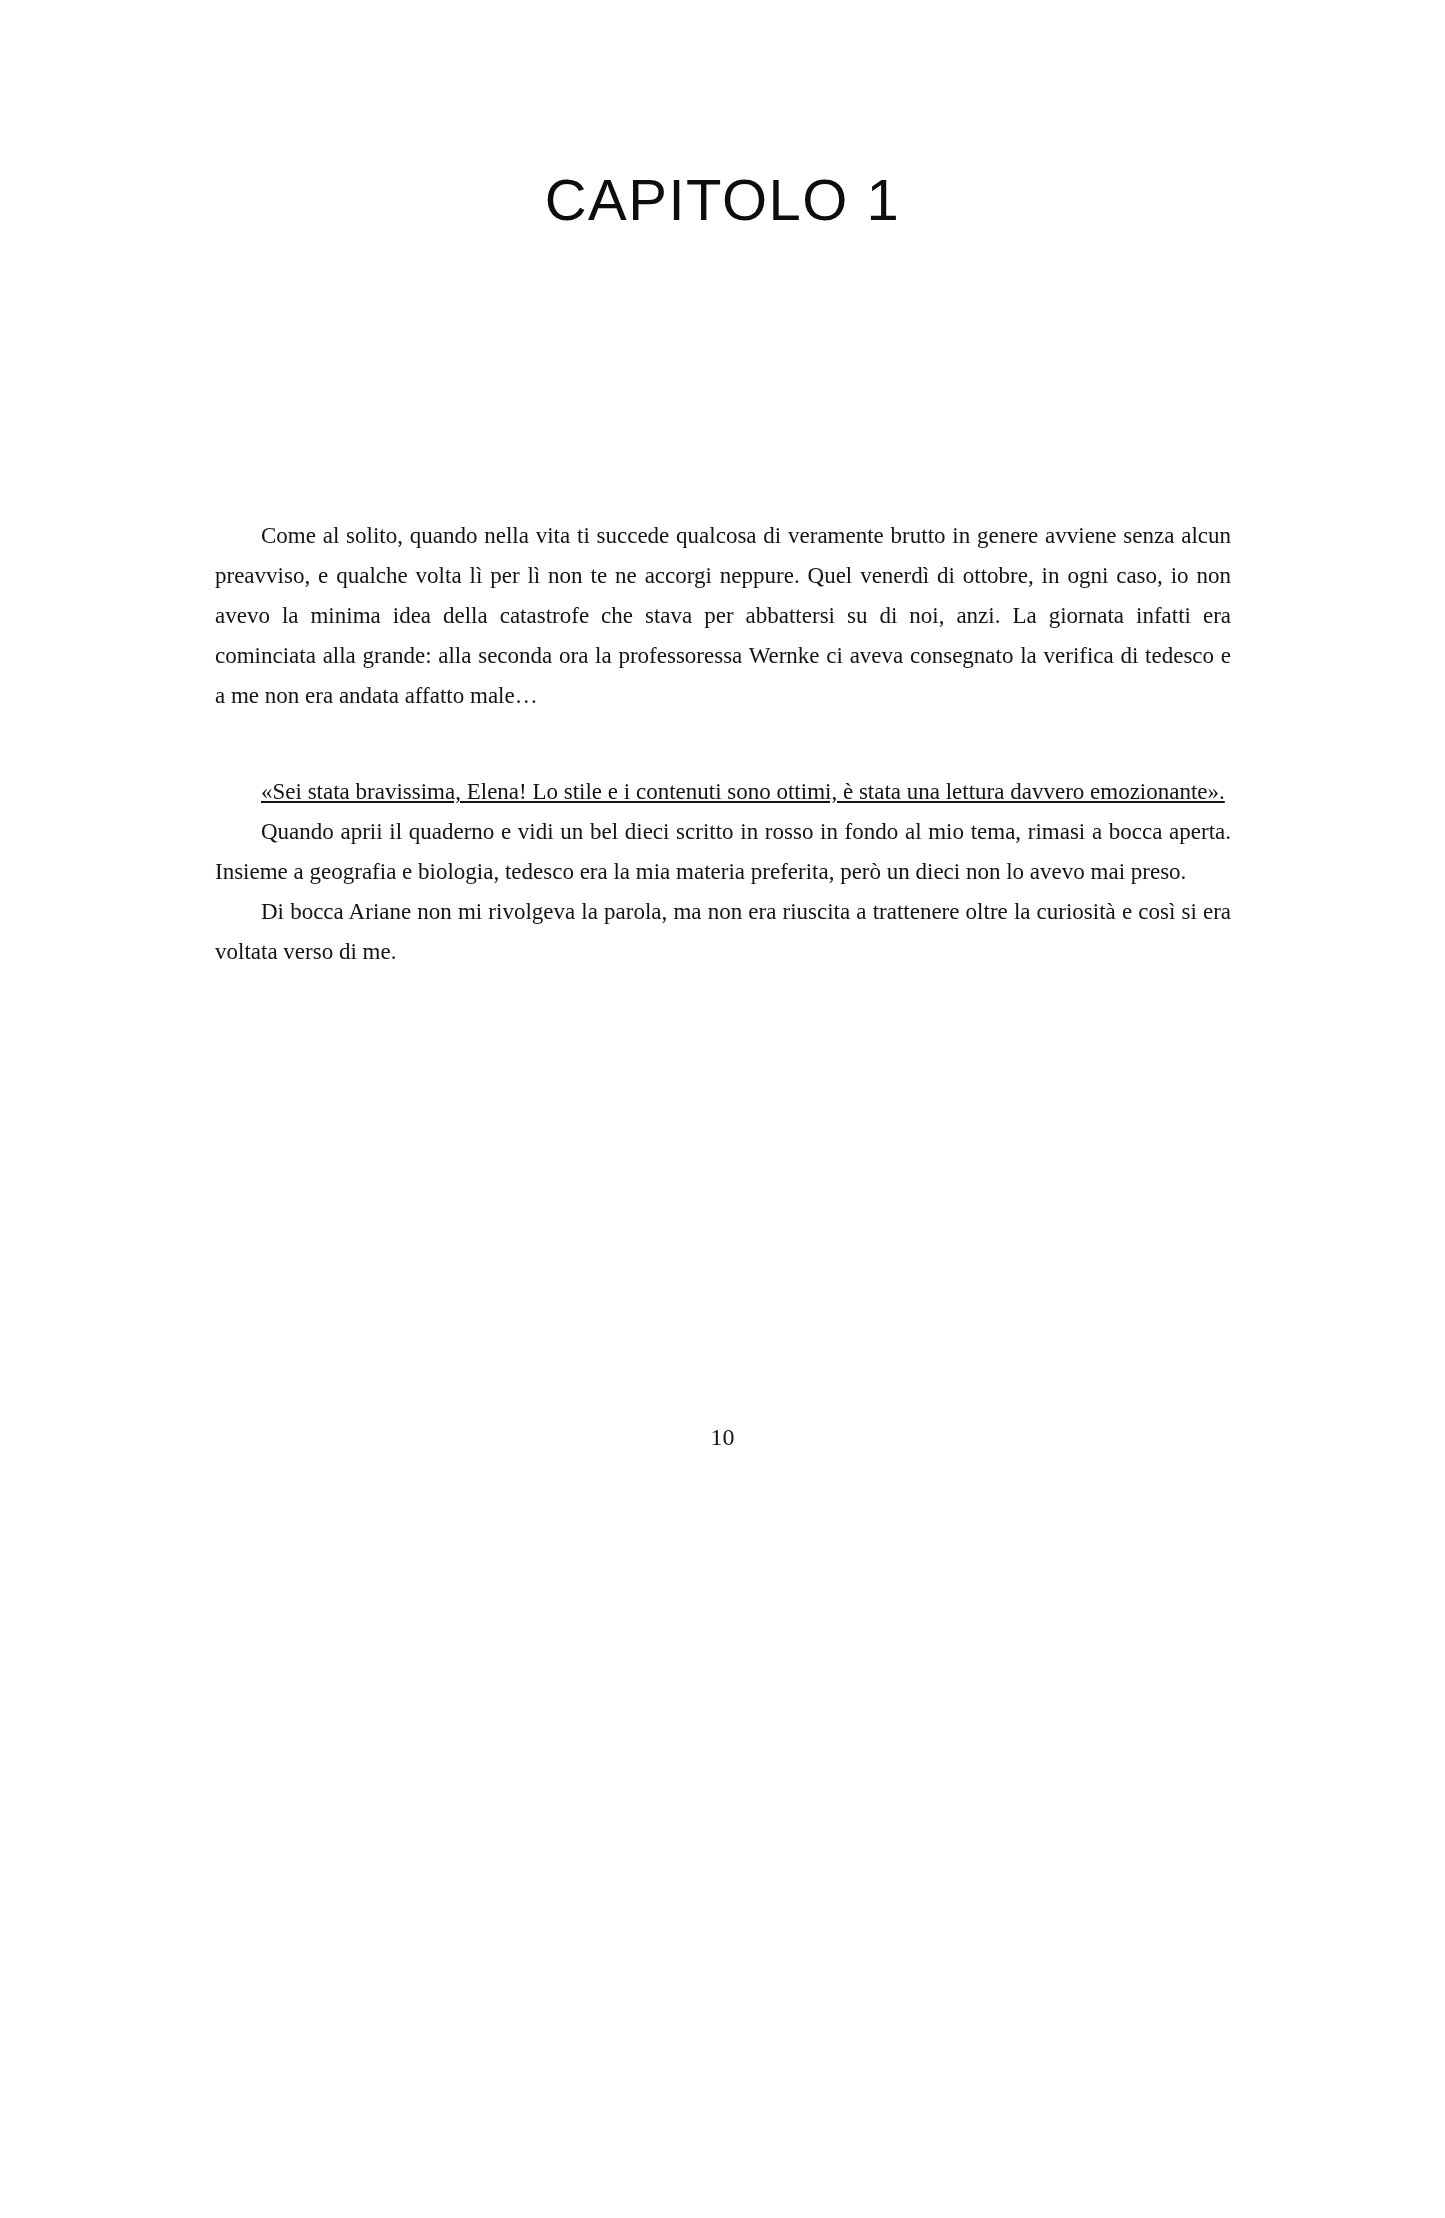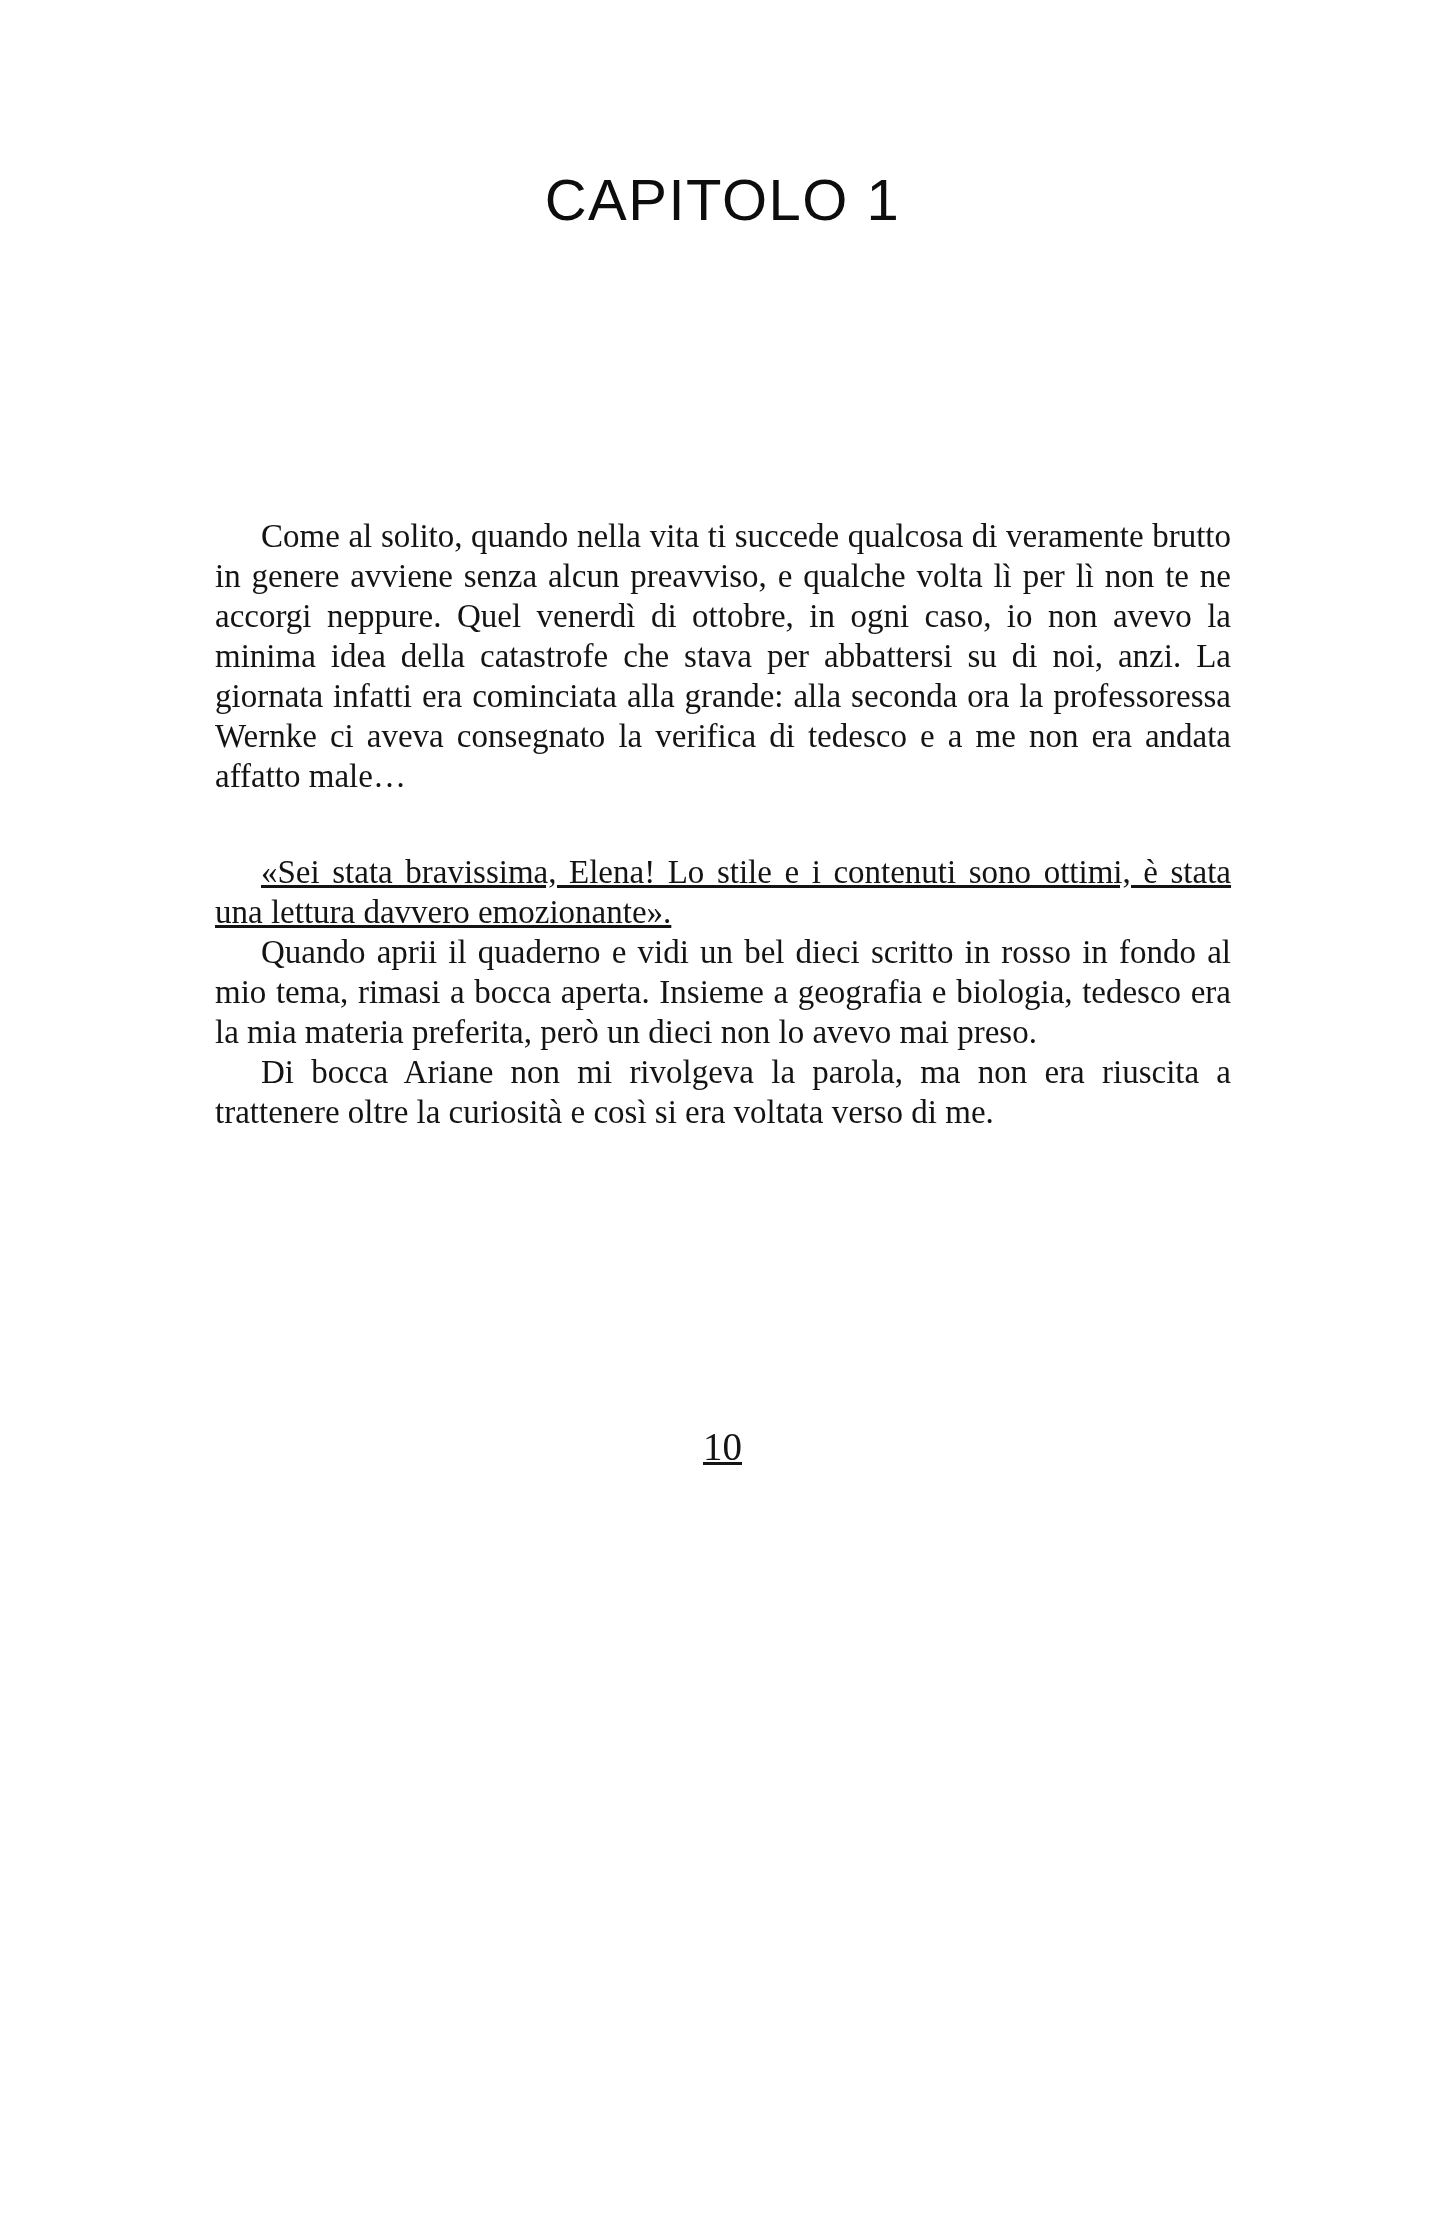--- a/index.html
+++ b/index.html
@@ -27,21 +27,21 @@
     font-size: 58px;
     letter-spacing: 1.5px;
     color: #0d0d0d;
   }
 
   .body-text {
     position: absolute;
     top: 516px;
     left: 215px;
     width: 1016px;
-    font-size: 33px;
+    font-size: 23px;
     line-height: 40px;
     text-align: justify;
     color: #141414;
   }
 
   .para {
     text-indent: 46px;
     hyphens: auto;
     -webkit-hyphens: auto;
   }
@@ -50,23 +50,22 @@
     margin-top: 56px;
     text-decoration: underline;
   }
 
   .page-number {
     position: absolute;
     top: 1424px;
     left: 0;
     width: 100%;
     text-align: center;
-    font-size: 39px;
+    font-size: 24px;
     color: #141414;
-    text-decoration: underline;
   }
 </style>
 </head>
 <body>
 
 <div class="page">
 
   <h1 class="chapter-title">CAPITOLO 1</h1>
 
   <div class="body-text">

